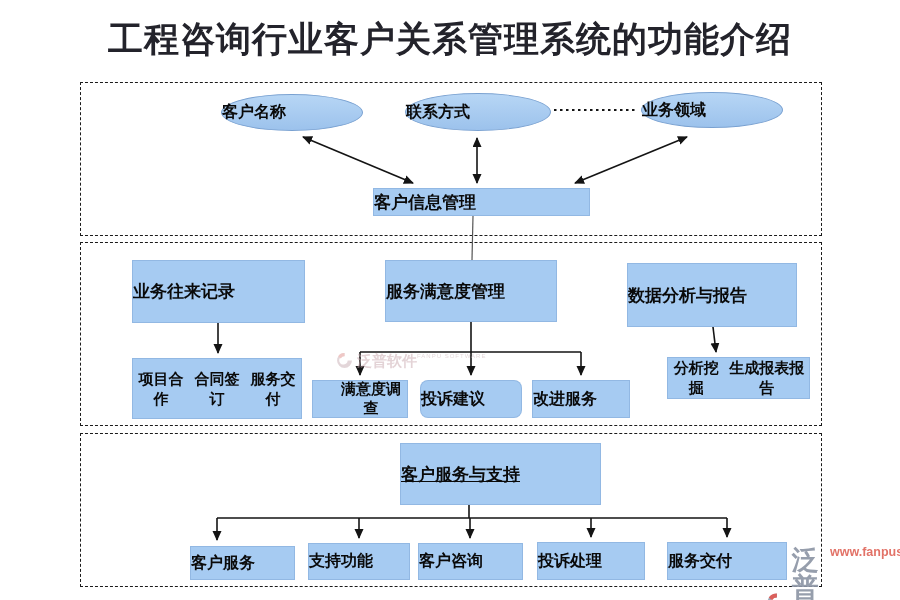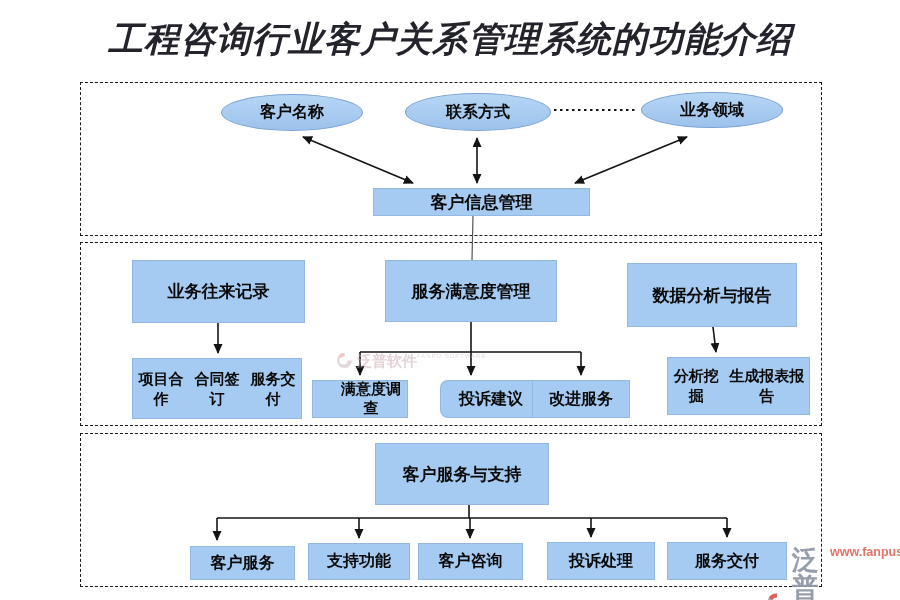--- a/index.html
+++ b/index.html
@@ -2,30 +2,30 @@
 <html><head>
 <meta charset="utf-8">
 <style>
   html,body{margin:0;padding:0;background:#ffffff;}
   #stage{
     position:relative;width:900px;height:600px;background:#ffffff;overflow:hidden;
     font-family:"Liberation Sans","DejaVu Sans",sans-serif;
   }
   #page-title{
     position:absolute;top:16px;left:0;width:100%;text-align:center;
-    font-size:35px;font-weight:bold;color:#23232b;letter-spacing:1px;white-space:nowrap;font-style:italic;
+    font-size:35px;font-weight:bold;color:#23232b;letter-spacing:1px;white-space:nowrap;
   }
   .sec{position:absolute;border:1.5px dashed #1b1b1b;}
   #sec1{left:80px;top:82px;width:740px;height:152px;}
   #sec2{left:80px;top:242px;width:740px;height:182px;}
   #sec3{left:80px;top:433px;width:740px;height:152px;}
   #lines{position:absolute;left:0;top:0;width:900px;height:600px;pointer-events:none;}
   .node{
     position:absolute;background:#a6cbf2;color:#0a0a0a;font-weight:bold;
-    display:flex;align-items:center;justify-content:center;text-align:center;
+    display:flex;align-items:center;text-align:center;
     box-sizing:border-box;border:1px solid rgba(110,150,200,0.35);
   }
   .ellipse{
     border-radius:50%;
     background:linear-gradient(180deg,#b7d6f5 0%,#9cc2ec 100%);
     border:1.2px solid #79a1d1;
     font-size:16px;
   }
   .fs17{font-size:17px;}
   .fs16{font-size:16px;}
@@ -103,44 +103,44 @@
     <span>数据分析与报告</span>
   </div>
   <div class="node fs15 multiline" style="left:132px;top:358px;width:170px;height:61px;">
     <span>项目合作</span>
     <span>合同签订</span>
     <span>服务交付</span>
   </div>
   <div class="node fs15" style="left:312px;top:380px;width:96px;height:38px;padding-left:22px;">
     <span>满意度调查</span>
   </div>
-  <div class="node fs16" style="left:440px;top:380px;width:102px;height:38px;border-radius:8px;">
+  <div class="node fs16" style="left:420px;top:380px;width:102px;height:38px;border-radius:8px;">
     <span>投诉建议</span>
   </div>
   <div class="node fs16" style="left:532px;top:380px;width:98px;height:38px;">
     <span>改进服务</span>
   </div>
-  <div class="node fs15 multiline" style="left:667px;top:357px;width:143px;height:58px;">
+  <div class="node fs15 multiline" style="left:667px;top:357px;width:143px;height:42px;">
     <span>分析挖掘</span>
     <span>生成报表报告</span>
   </div>
 
-  <div class="node fs17" style="left:375px;top:443px;width:174px;height:62px;">
+  <div class="node fs17" style="left:400px;top:443px;width:201px;height:62px;text-decoration:underline;">
     <span>客户服务与支持</span>
   </div>
   <div class="node fs16" style="left:174px;top:546px;width:105px;height:34px;margin-left:16px;">
     <span>客户服务</span>
   </div>
   <div class="node fs16" style="left:308px;top:543px;width:102px;height:37px;">
     <span>支持功能</span>
   </div>
   <div class="node fs16" style="left:418px;top:543px;width:105px;height:37px;">
     <span>客户咨询</span>
   </div>
-  <div class="node fs16" style="left:537px;top:542px;width:108px;height:38px;margin-left:10px;">
+  <div class="node fs16" style="left:537px;top:542px;width:108px;height:38px;">
     <span>投诉处理</span>
   </div>
   <div class="node fs16" style="left:667px;top:542px;width:120px;height:38px;">
     <span>服务交付</span>
   </div>
 
   <div class="wm" id="wm-center">
     <svg width="17" height="17" viewBox="0 0 32 32">
       <path d="M16,2 A14,14 0 1,0 30,16 L22,16 A8,8 0 1,1 16,8 Z" fill="#c9aeb4"></path>
       <path d="M16,2 L16,8 A8,8 0 0,0 9,12 L4,8 A14,14 0 0,1 16,2 Z" fill="#e0938e"></path>

